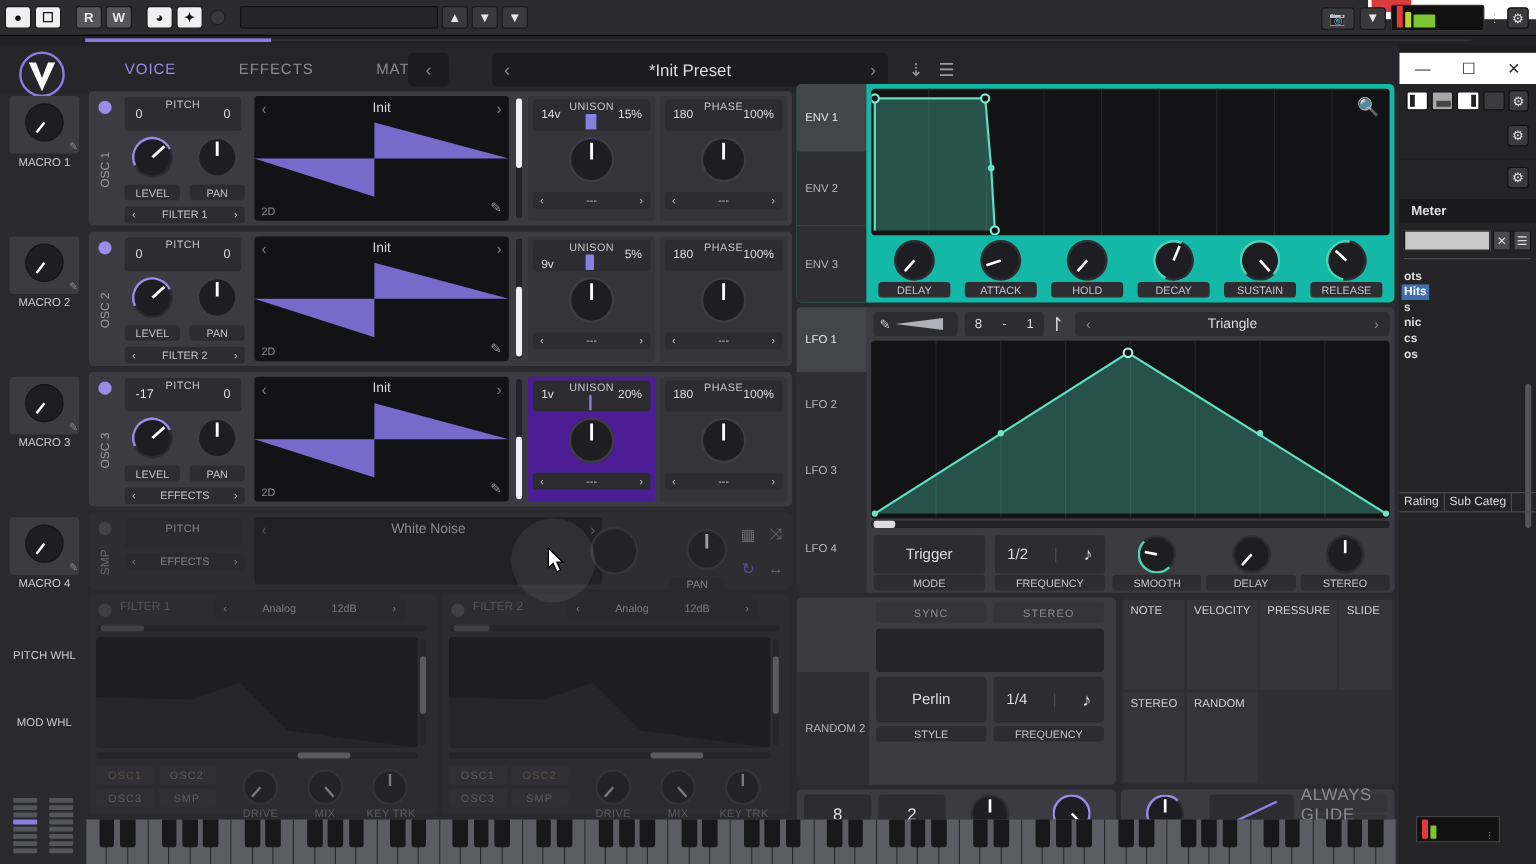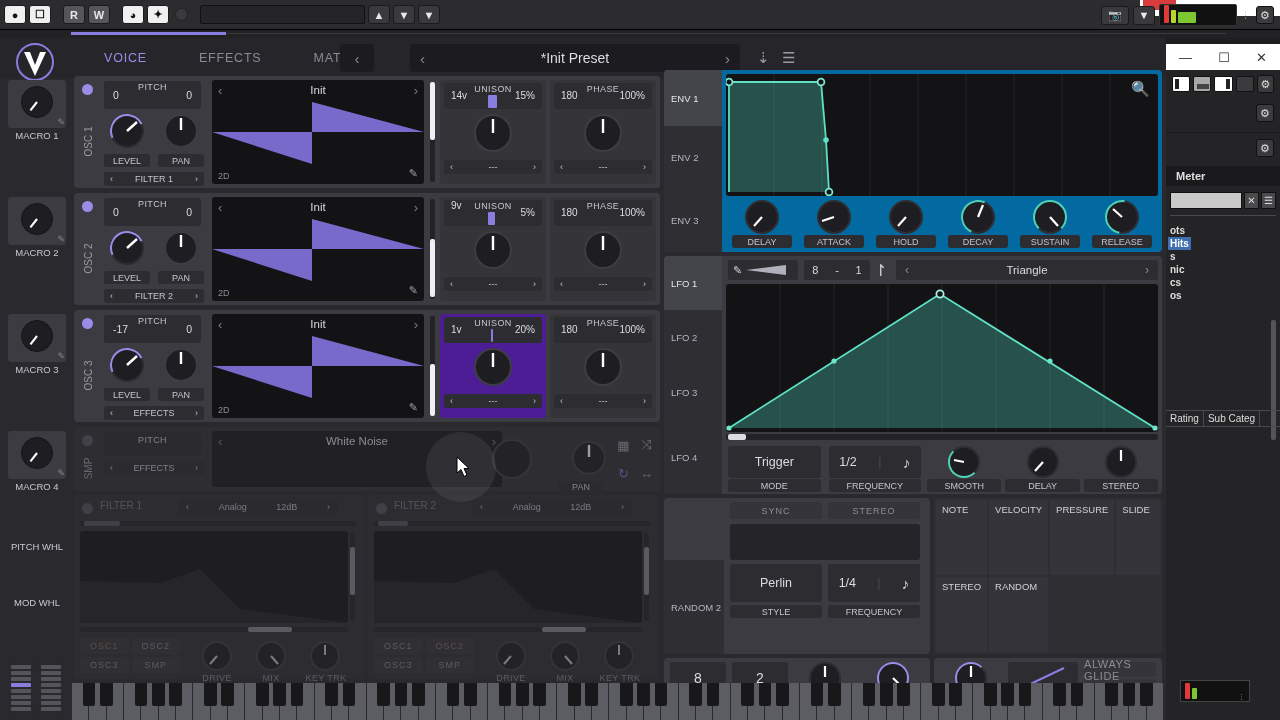--- a/index.html
+++ b/index.html
@@ -419,21 +419,21 @@
           <path d="M0,52 L100,84 L100,22 L212,52 L212,52 Z" fill="#7d6fd4" opacity="0.95"></path>
         </svg>
         <div class="wave-2d">2D</div>
         <div class="pencil">✎</div>
       </div>
       <div style="position:absolute;left:356px;top:6px;width:5px;height:100px;background:#232327;border-radius:2px">
         <div style="position:absolute;left:0;top:40px;width:5px;height:58px;background:#f0f0f4;border-radius:2px"></div>
       </div>
       <div style="position:absolute;left:366px;top:4px;width:106px;height:104px;background:#343439;border-radius:3px">
         <div style="position:absolute;left:4px;top:3px;width:98px;height:26px;background:#2c2c31;border-radius:3px">
-          <div class="val" style="position:absolute;left:7px;top:0;font-size:10px">9v</div>
+          <div class="val" style="position:absolute;left:7px;top:15px;font-size:10px">9v</div>
           <div class="lbl" style="position:absolute;left:0;top:1px;width:98px">UNISON</div>
           <div style="position:absolute;left:44px;top:12px;width:7px;height:13px;background:#8a7de0;border-radius:1px"></div>
           <div class="val" style="position:absolute;right:7px;top:7px;font-size:10px">5%</div>
         </div>
         <div class="knob" style="position:absolute;left:34px;top:34px;width:38px;height:38px;border:2px solid #3d3d43">
           <svg viewBox="0 0 38 38" style="position:absolute;inset:-2px">
               <line x1="19" y1="19" x2="19" y2="5" stroke="#fff" stroke-width="2.4"></line>
             </svg>
         </div>
         <div class="pill" style="position:absolute;left:4px;top:80px;width:98px;height:14px;justify-content:space-between;padding:0 6px">
@@ -664,21 +664,21 @@
       <div class="lbl" style="position:absolute;left:118px;top:178px;width:50px;color:#8a8a95">DRIVE</div>
       <div class="lbl" style="position:absolute;left:172px;top:178px;width:50px;color:#8a8a95">MIX</div>
       <div class="lbl" style="position:absolute;left:224px;top:178px;width:56px;color:#8a8a95">KEY TRK</div>
     </div>
 
     <div class="knob-glow" style="left:426px;top:394px;width:70px;height:70px"></div>
     <svg class="cursor" style="left:456px;top:418px" viewBox="0 0 16 22">
       <path d="M1,1 L1,17 L5,13.5 L8,20.5 L11,19 L8,12.5 L13,12.5 Z" fill="#fff" stroke="#000" stroke-width="1"></path>
     </svg>
 
-    <div class="mod" style="left:664px;top:32px;width:498px;height:182px;background:#0369a1">
+    <div class="mod" style="left:664px;top:32px;width:498px;height:182px;background:#14b8a6">
       <div class="env-tab active" style="position:absolute;left:0;top:0;width:58px;height:56px;border-radius:4px 0 0 0">ENV 1</div>
       <div class="env-tab" style="position:absolute;left:0;top:56px;width:58px;height:62px">ENV 2</div>
       <div class="env-tab" style="position:absolute;left:0;top:118px;width:58px;height:64px;border-radius:0 0 0 4px">ENV 3</div>
 
       <div class="graph" style="position:absolute;left:62px;top:4px;width:432px;height:122px">
         <svg viewBox="0 0 432 122" style="position:absolute;inset:0">
           <g stroke="#26262a" stroke-width="1">
             <line x1="48" y1="0" x2="48" y2="122"></line>
               <line x1="96" y1="0" x2="96" y2="122"></line>
             <line x1="144" y1="0" x2="144" y2="122"></line>
@@ -907,21 +907,21 @@
       </div>
       <div style="position:absolute;left:74px;top:4px;width:70px">
         <div style="height:32px;background:#2c2c31;border-radius:3px;position:relative">
           <svg viewBox="0 0 70 32" style="position:absolute;inset:0">
               <line x1="14" y1="26" x2="56" y2="6" stroke="#8a7de0" stroke-width="2"></line>
             </svg>
         </div>
         <div class="pill" style="margin-top:3px;height:13px">SLOPE</div>
       </div>
       <div style="position:absolute;left:150px;top:4px;width:72px" id="glide-btns">
-          <div class="btnlbl" style="height: 15px; margin-bottom: 2px; font-size: 11px; letter-spacing: 0.6px;">ALWAYS GLIDE</div>
+          <div class="btnlbl" style="height: 15px; margin-bottom: 2px; font-size: 14px; letter-spacing: 0.6px;">ALWAYS GLIDE</div>
           <div class="btnlbl" style="height: 15px; margin-bottom: 2px; font-size: 8.5px; letter-spacing: 0.6px;">OCTAVE SCALE</div>
           <div class="btnlbl" style="height: 15px; margin-bottom: 2px; font-size: 8.5px; letter-spacing: 0.6px;">LEGATO</div>
         </div>
     </div>
   </div>
 
   <div class="modwheels">
     <div class="mw">
       <div class="seg"></div>
         <div class="seg"></div>

